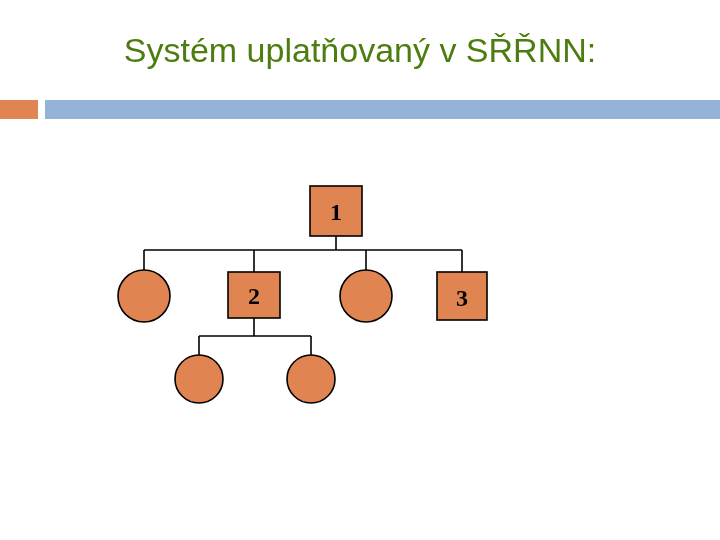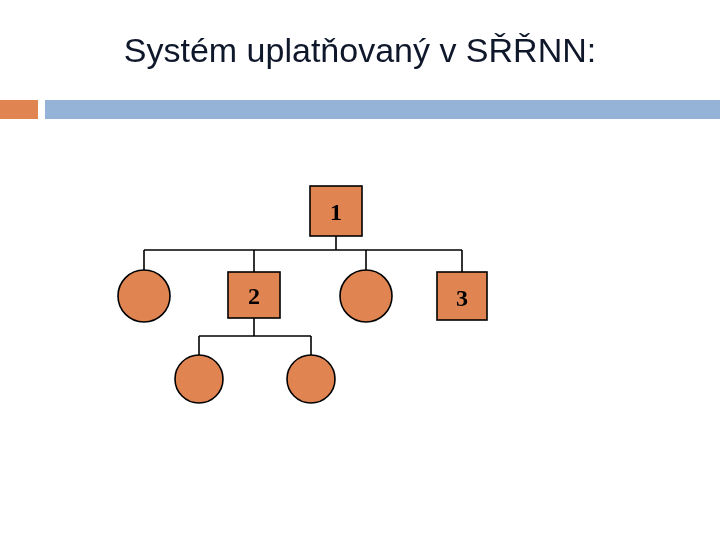--- a/index.html
+++ b/index.html
@@ -34,21 +34,21 @@
   }
   #slide-title {
     position: absolute;
     left: 0;
     top: 0;
     width: 720px;
     text-align: center;
     font-family: "Liberation Sans", sans-serif;
     font-size: 34px;
     font-weight: 400;
-    color: #0f172a;
+    color: #4d7c0f;
     letter-spacing: 0px;
     white-space: nowrap;
     line-height: 44px;
   }
 
   
   #divider {
     position: absolute;
     left: 0;
     top: 100px;

